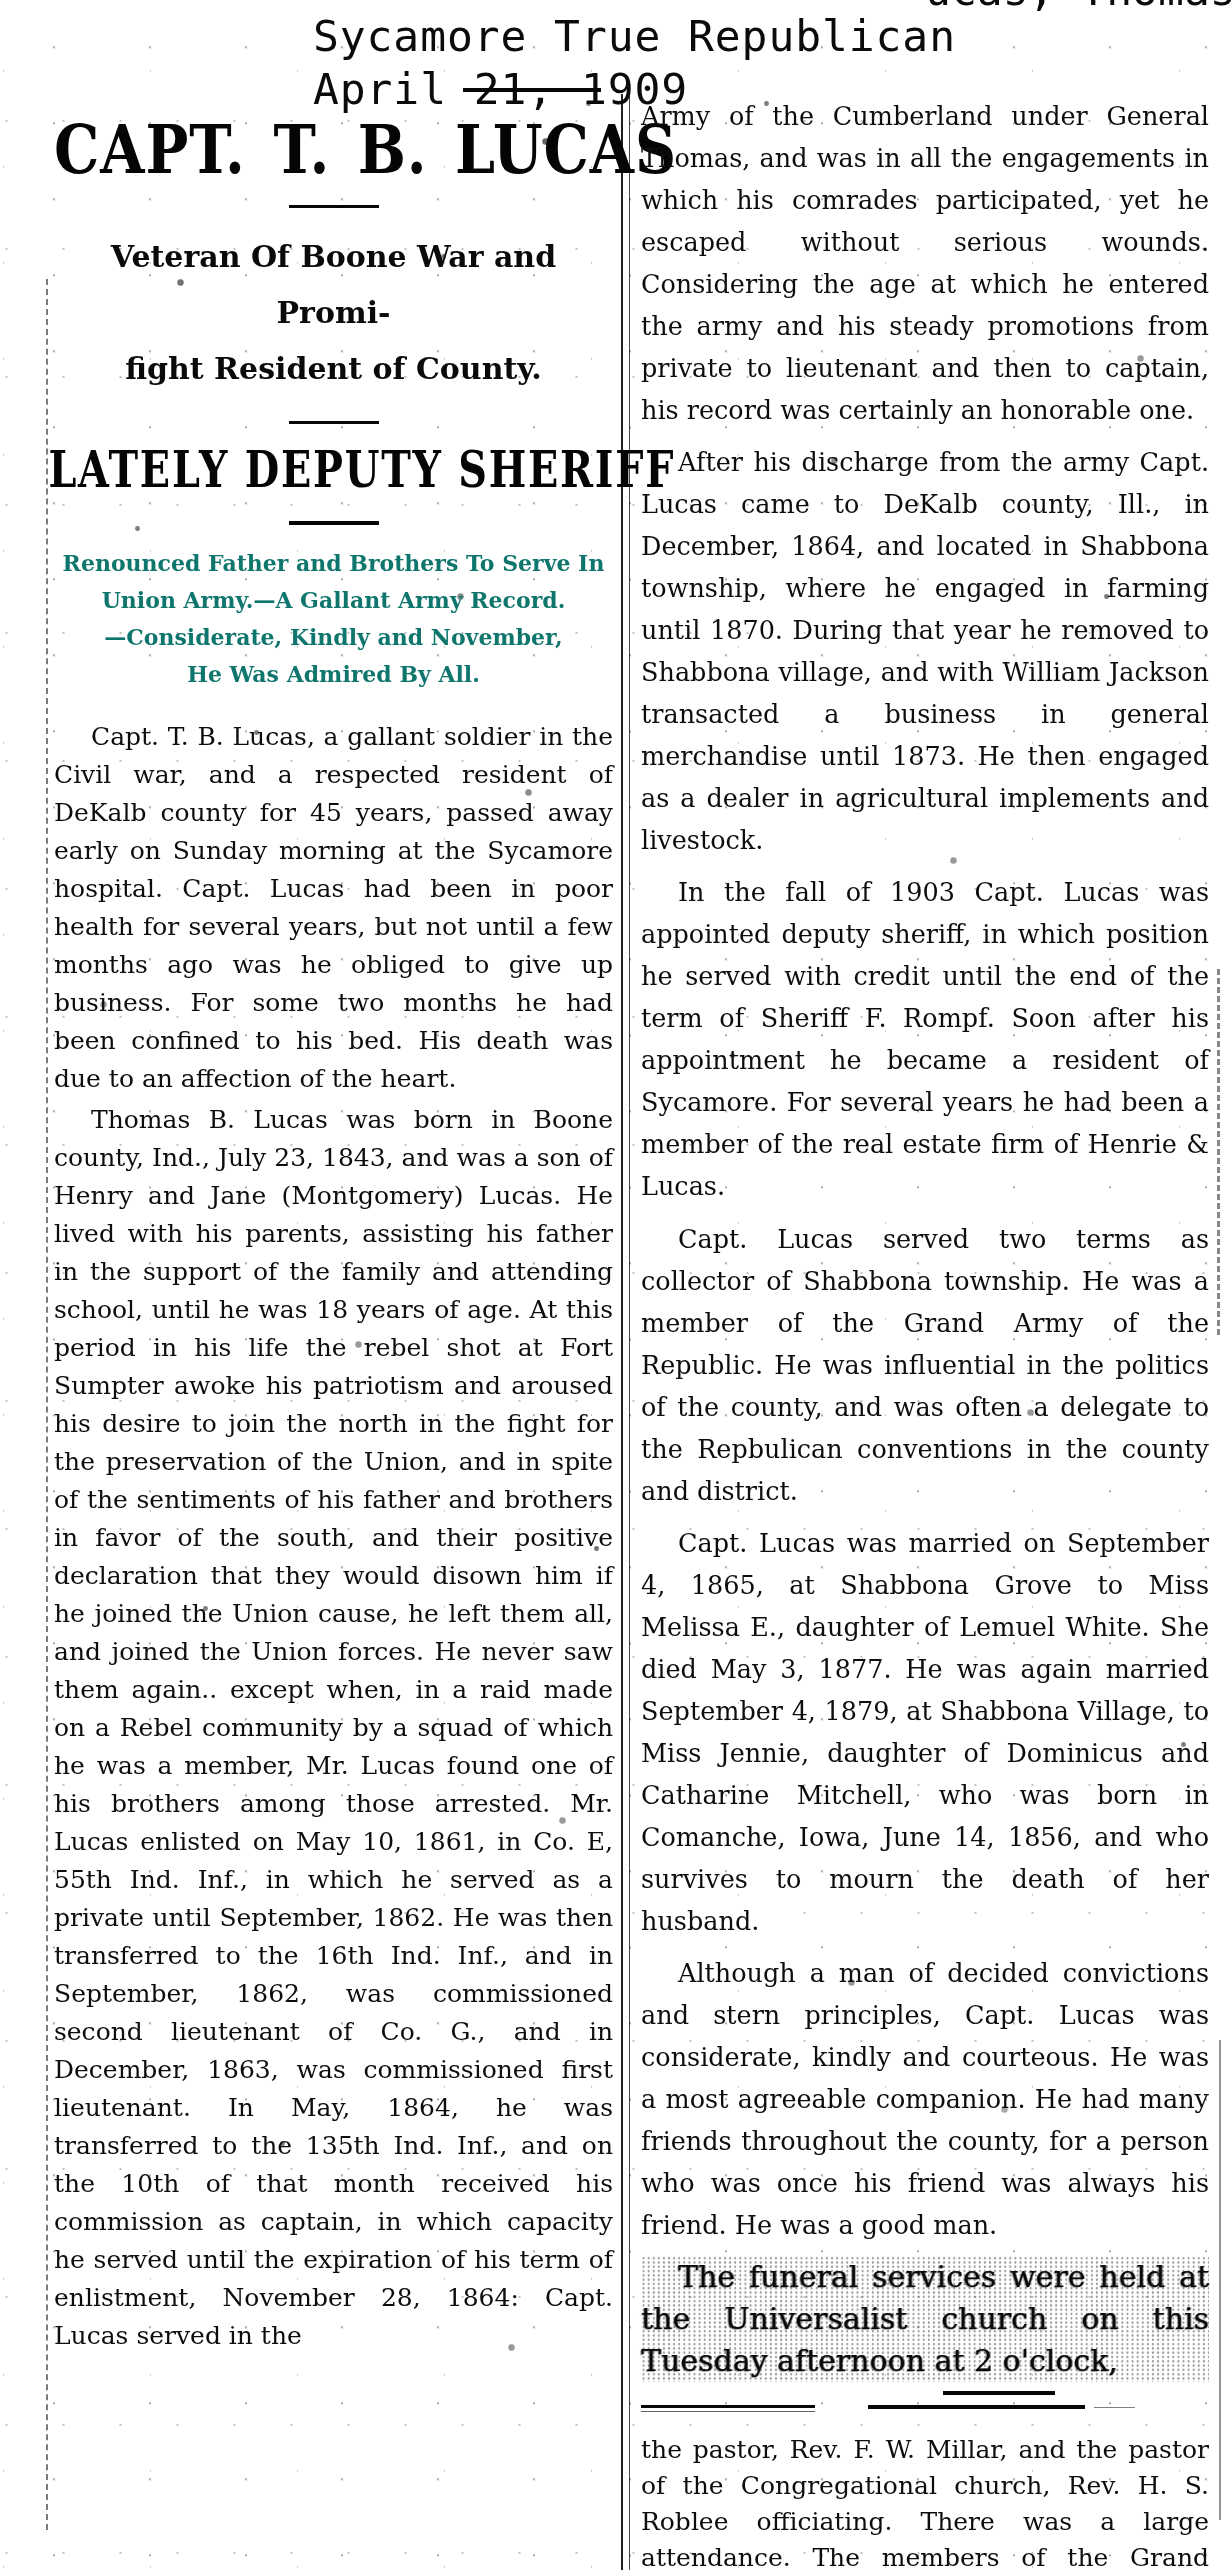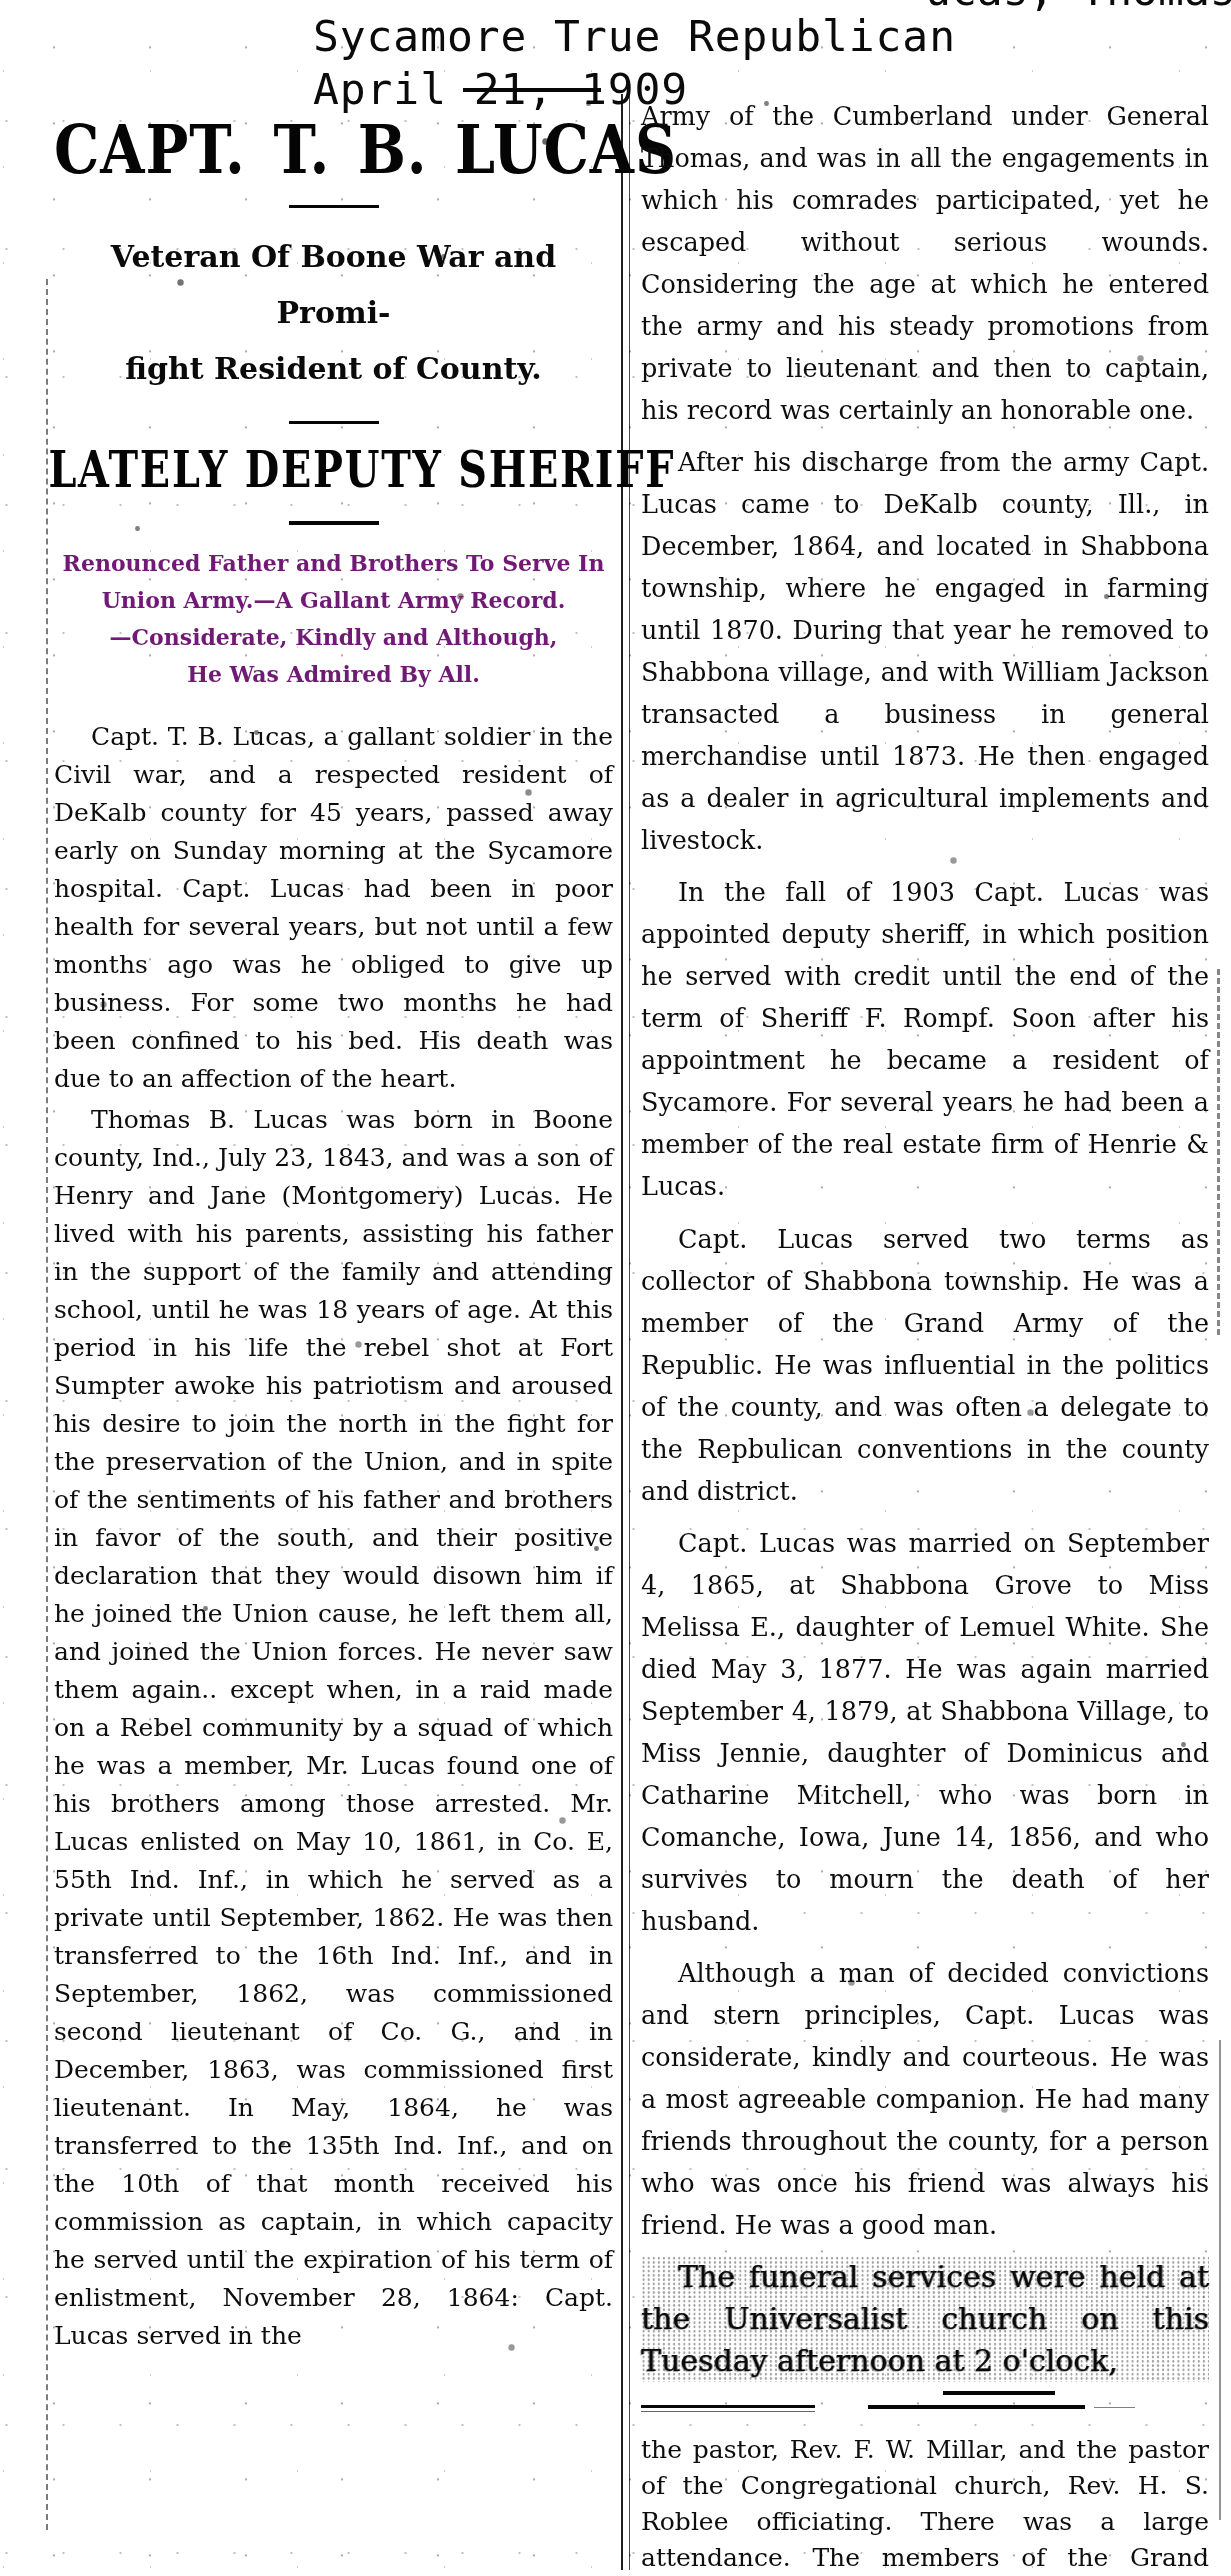--- a/index.html
+++ b/index.html
@@ -63,21 +63,21 @@
   .rule{width:90px;height:3.4px;background:#060606;margin:0 auto 20.4px;}
   .rule.r1{margin-top:22px;}
   .subhead{margin:5.1px 0 1.7px;}
   .subhead div{font-size:30px;font-weight:bold;text-align:center;line-height:56px;color:#0a0a0a;}
   .rule.r2{margin-top:24px;}
   .kicker{margin:22px 0 29px;text-align:center;font-weight:bold;font-size:39px;
     letter-spacing:1.7px;white-space:nowrap;transform:scale(1.02,1.3);
     transform-origin:center center;color:#050505;}
   .rule.r3{margin-top:5.1px;}
   .deck{margin:12px 5.1px 25.5px;}
-  .deck div{font-size:22px;font-weight:bold;text-align:center;line-height:37px;color:#701a75;}
+  .deck div{font-size:22px;font-weight:bold;text-align:center;line-height:37px;color:#0f766e;}
   .col-left .body p{font-size:25px;line-height:38px;text-align:justify;
     text-indent:37px;margin:0 0 2.6px;color:#0d0d0d;}
 
   
   .col-right{position:absolute;left:641px;top:95px;width:568px;}
   .col-right .body p{font-size:25.5px;line-height:42px;text-align:justify;
     text-indent:37px;margin:0 0 10.2px;color:#0d0d0d;}
   .col-right .body p:first-child{text-indent:0;}
   .degraded{font-size:30px;line-height:42px;text-align:justify;text-indent:37px;margin:0;
     color:#0a0a0a;filter:blur(0.4px);
@@ -121,21 +121,21 @@
     <div class="subhead">
         <div>Veteran Of Boone War and Promi-</div>
         <div>fight Resident of County.</div>
       </div>
     <div class="rule r2"></div>
     <h2 class="kicker">LATELY DEPUTY SHERIFF</h2>
     <div class="rule r3"></div>
     <div class="deck">
         <div>Renounced Father and Brothers To Serve In</div>
         <div>Union Army.—A Gallant Army Record.</div>
-        <div>—Considerate, Kindly and Although,</div>
+        <div>—Considerate, Kindly and November,</div>
         <div>He Was Admired By All.</div>
       </div>
     <div class="body">
         <p>Capt. T. B. Lucas, a gallant soldier in the Civil war, and a respected resident of DeKalb county for 45 years, passed away early on Sunday morning at the Sycamore hospital.  Capt. Lucas had been in poor health for several years, but not until a few months ago was he obliged to give up business.  For some two months he had been confined to his bed.  His death was due to an affection of the heart.</p>
         <p>Thomas B. Lucas was born in Boone county, Ind., July 23, 1843, and was a son of Henry and Jane (Montgomery) Lucas.  He lived with his parents, assisting his father in the support of the family and attending school, until he was 18 years of age. At this period in his life the rebel shot at Fort Sumpter awoke his patriotism and aroused his desire to join the north in the fight for the preservation of the Union, and in spite of the sentiments of his father and brothers in favor of the south, and their positive declaration that they would disown him if he joined the Union cause, he left them all, and joined the Union forces.  He never saw them again.. except when, in a raid made on a Rebel community by a squad of which he was a member, Mr. Lucas found one of his brothers among those arrested.  Mr. Lucas enlisted on May 10, 1861, in Co. E, 55th Ind. Inf., in which he served as a private until September, 1862.  He was then transferred to the 16th Ind. Inf., and in September, 1862, was commissioned second lieutenant of Co. G., and in December, 1863, was commissioned first lieutenant.  In May, 1864, he was transferred to the 135th Ind. Inf., and on the 10th of that month received his commission as captain, in which capacity he served until the expiration of his term of enlistment, November 28, 1864:  Capt. Lucas served in the</p>
       </div>
   </div>
 
   <div class="col-right">
     <div class="body">

